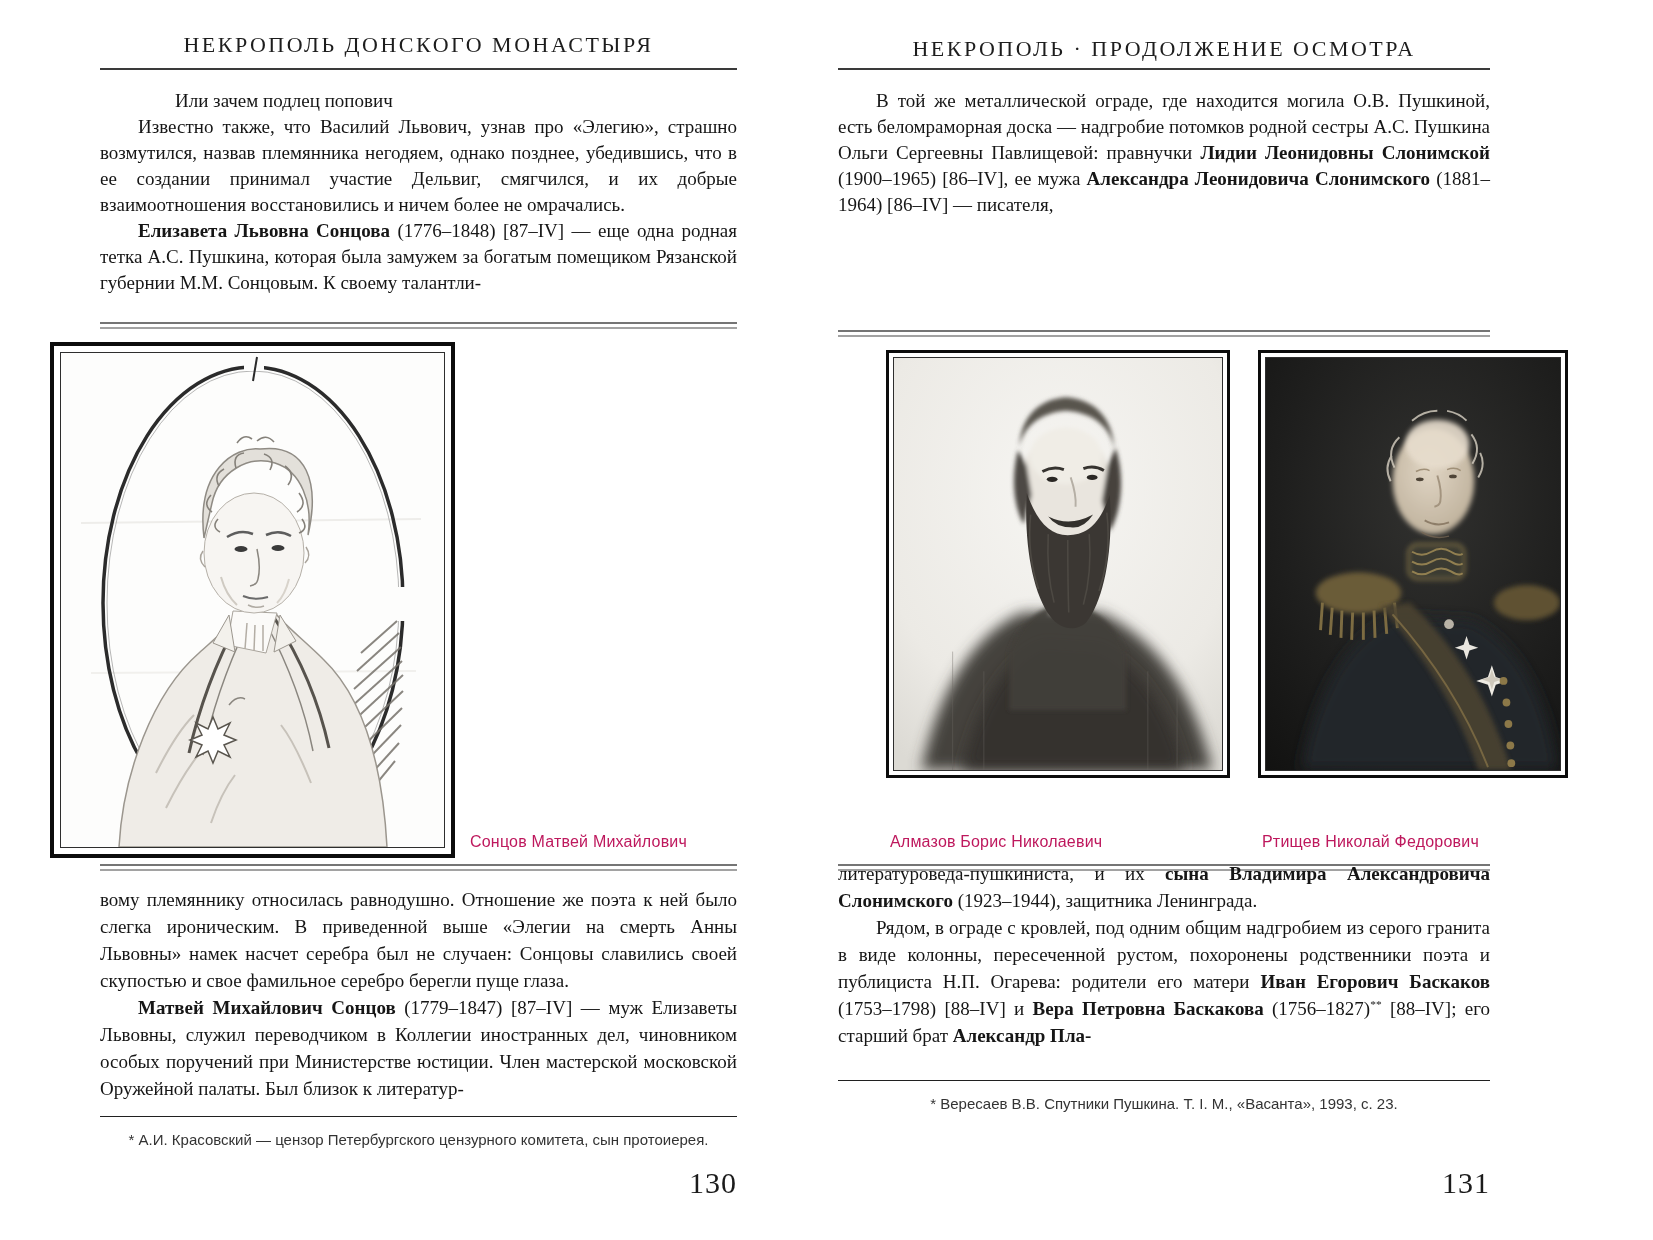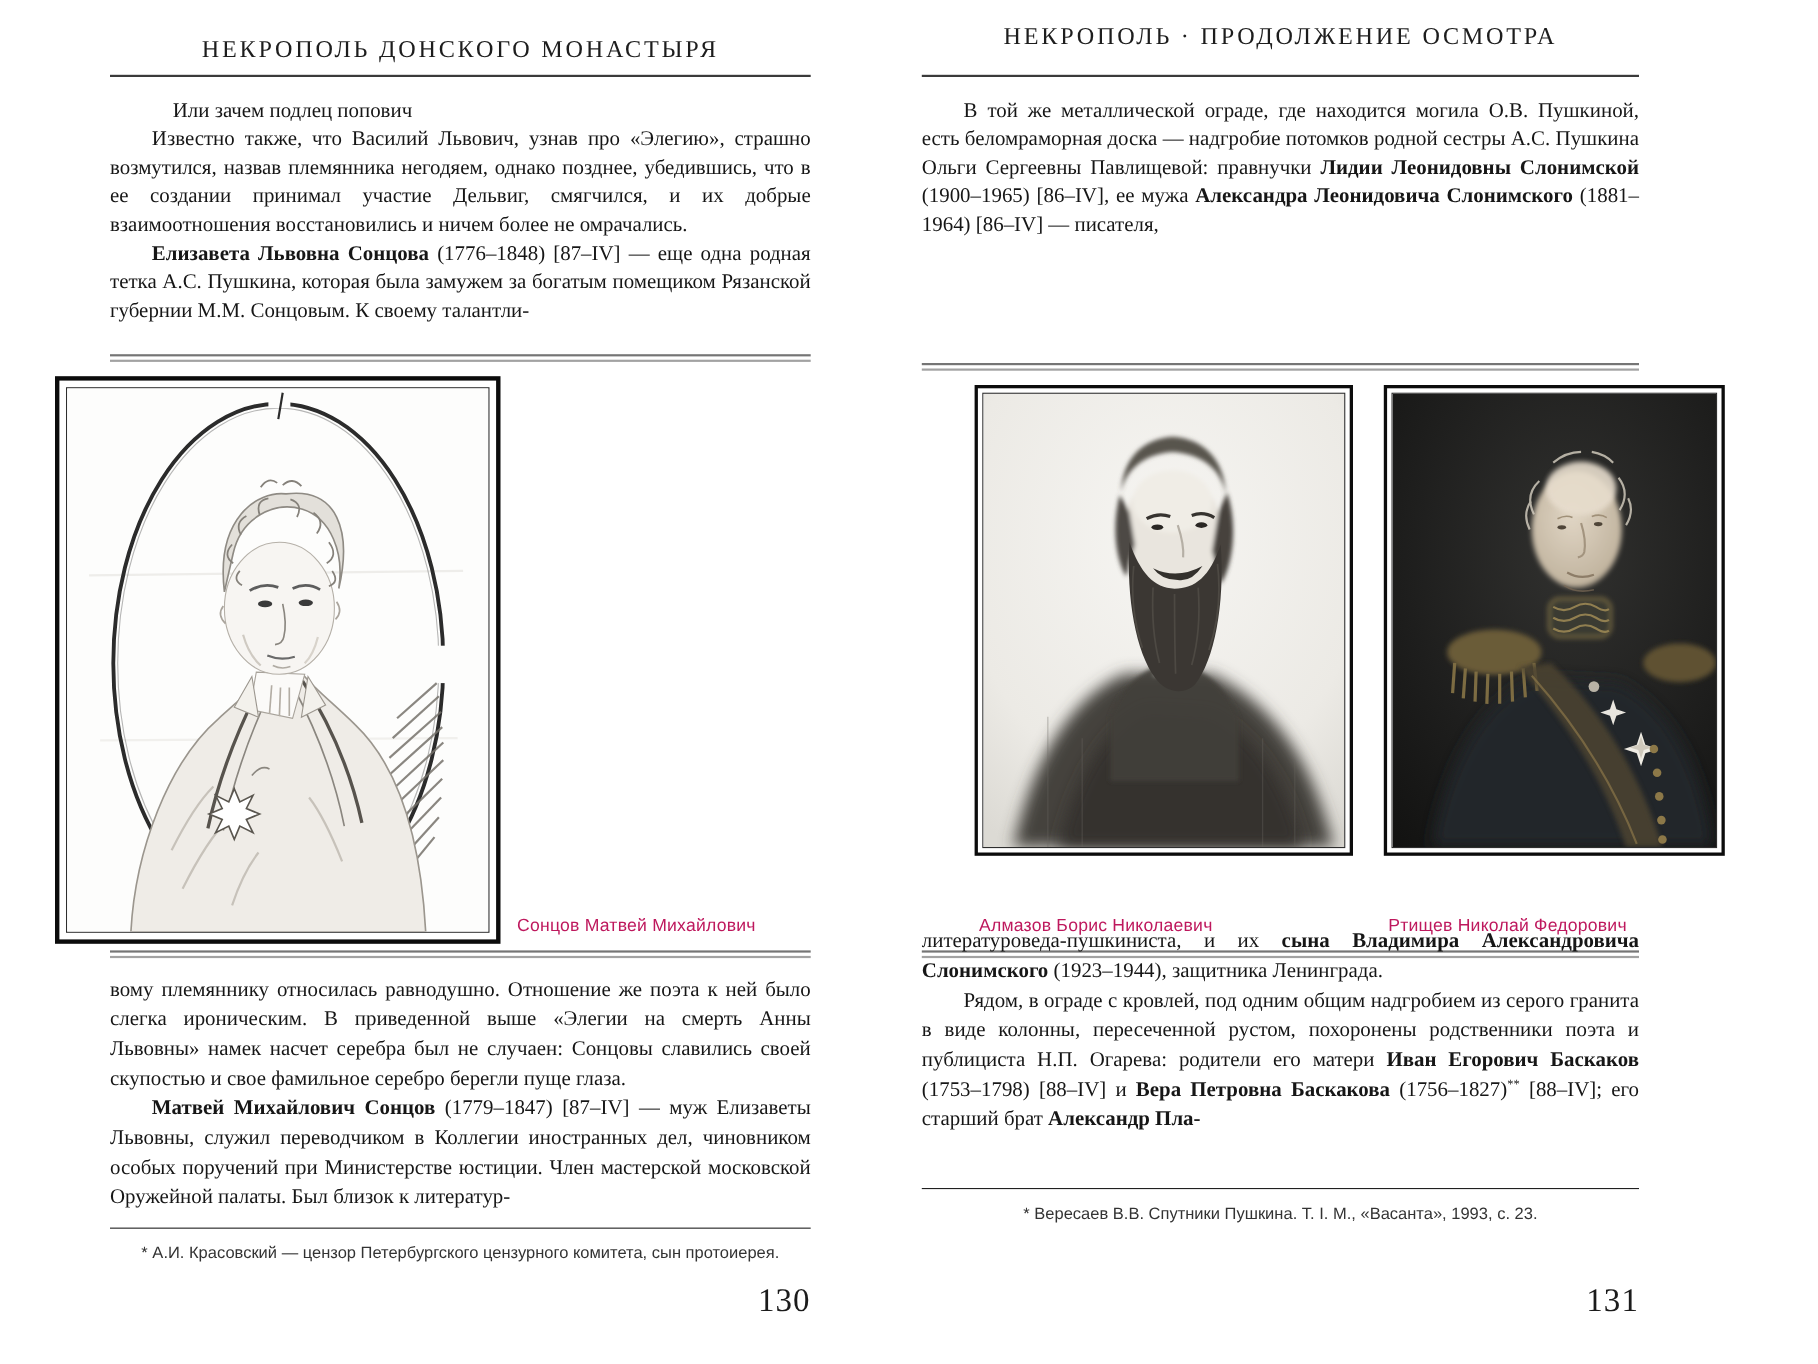--- a/index.html
+++ b/index.html
@@ -6,21 +6,21 @@
   body{width:1653px;height:1240px;background:#ffffff;position:relative;
        font-family:"Liberation Serif",serif;color:#161616;overflow:hidden}
   .abs{position:absolute}
   .running-head{font-size:22px;letter-spacing:2.5px;text-align:center;color:#1d1d1d;white-space:nowrap}
   .head-rule{height:2px;background:#3a3a3a}
   .textblock{font-size:19px;text-align:justify}
   .textblock.upper{line-height:26px}
   .textblock.lower{line-height:27px}
   p{margin:0;padding:0}
   p.indent{text-indent:38px}
-  p.poem-line{text-align:left;margin-left:57px}
+  p.poem-line{text-align:left;margin-left:75px}
   sup{font-size:60%;line-height:0}
   b{font-weight:bold}
   .rule-double{height:3px;border-top:2px solid #757575;border-bottom:2px solid #a2a2a2;background:#fff}
   .photo-frame{border:3px solid #0c0c0c;background:#ffffff;padding:4px;box-sizing:border-box}
   .photo-frame.heavy{border-width:4px;padding:6px}
   .photo-inner{width:100%;height:100%;border:1px solid #2e2e2e;box-sizing:border-box;overflow:hidden;background:#fff}
   .photo-inner svg{display:block;width:100%;height:100%}
   .caption{font-family:Liberation Sans, sans-serif;font-size:16px;color:#be185d;letter-spacing:.2px;white-space:nowrap}
   .fn-rule{height:1px;background:#202020}
   .footnote{font-family:"Liberation Sans",sans-serif;font-size:15px;color:#333;line-height:23px;text-align:center}
@@ -135,21 +135,21 @@
   <div class="abs fn-rule" style="left:100px;top:1116px;width:637px"></div>
   <div class="abs footnote" style="left:100px;top:1128px;width:637px">
     <p>* А.И. Красовский — цензор Петербургского цензурного комитета, сын протоиерея.</p>
   </div>
 
   <div class="abs page-number" style="left:100px;top:1166px;width:637px">130</div>
 </section>
 
 <section>
 
-  <div class="abs running-head" style="left:838px;top:20px;width:652px">НЕКРОПОЛЬ · ПРОДОЛЖЕНИЕ ОСМОТРА</div>
+  <div class="abs running-head" style="left:838px;top:36px;width:652px">НЕКРОПОЛЬ · ПРОДОЛЖЕНИЕ ОСМОТРА</div>
   <div class="abs head-rule" style="left:838px;top:68px;width:652px"></div>
 
   <div class="abs textblock upper" style="left:838px;top:88px;width:652px">
     <p class="indent">В той же металлической ограде, где находится могила О.В. Пушкиной, есть беломраморная доска — надгробие потомков родной сестры А.С. Пушкина Ольги Сергеевны Павлищевой: правнучки <b>Лидии Леонидовны Слонимской</b> (1900–1965) [86–IV], ее мужа <b>Александра Леонидовича Слонимского</b> (1881–1964) [86–IV] — писателя,</p>
   </div>
 
   <div class="abs rule-double" style="left:838px;top:330px;width:652px"></div>
 
   <figure class="abs photo-frame" style="left:886px;top:350px;width:344px;height:428px;margin:0">
     <div class="photo-inner">
@@ -276,21 +276,21 @@
         </g>
       </svg>
     </div>
   </figure>
 
   <div class="abs caption" style="left:890px;top:833px">Алмазов Борис Николаевич</div>
   <div class="abs caption" style="left:1262px;top:833px">Ртищев Николай Федорович</div>
 
   <div class="abs rule-double" style="left:838px;top:864px;width:652px"></div>
 
-  <div class="abs textblock lower" style="left:838px;top:842px;width:652px">
+  <div class="abs textblock lower" style="left:838px;top:860px;width:652px">
     <p>литературоведа-пушкиниста, и их <b>сына Владимира Александровича Слонимского</b> (1923–1944), защитника Ленинграда.</p>
     <p class="indent">Рядом, в ограде с кровлей, под одним общим надгробием из серого гранита в виде колонны, пересеченной рустом, похоронены родственники поэта и публициста Н.П. Огарева: родители его матери <b>Иван Егорович Баскаков</b> (1753–1798) [88–IV] и <b>Вера Петровна Баскакова</b> (1756–1827)<sup>**</sup> [88–IV]; его старший брат <b>Александр Пла-</b></p>
   </div>
 
   <div class="abs fn-rule" style="left:838px;top:1080px;width:652px"></div>
   <div class="abs footnote" style="left:838px;top:1092px;width:652px">
     <p>* Вересаев В.В. Спутники Пушкина. Т. I. М., «Васанта», 1993, с. 23.</p>
   </div>
 
   <div class="abs page-number" style="left:838px;top:1166px;width:652px">131</div>

